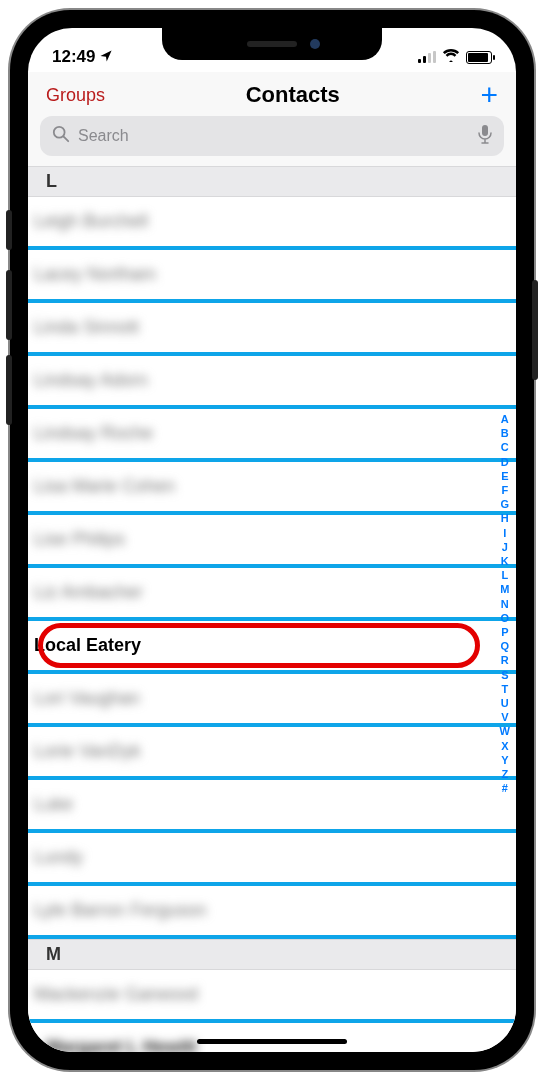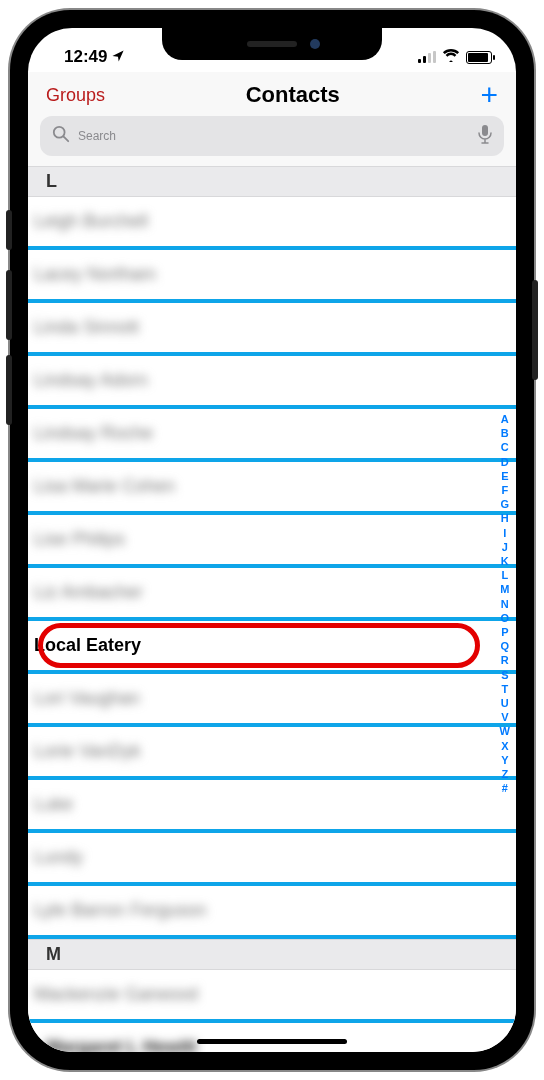--- a/index.html
+++ b/index.html
@@ -57,21 +57,21 @@
     .notch::before {
       content:"";
       width: 50px; height: 6px; background:#222; border-radius:3px;
     }
     .notch-cam {
       width:10px; height:10px; background:#223a5e; border-radius:50%; position:absolute; right:62px; top:11px;
     }
     .status-bar {
       position: absolute;
       top: 0;
-      left: 12px;
+      left: 0;
       right: 0;
       height: 44px;
       display: flex;
       justify-content: space-between;
       align-items: center;
       padding: 14px 24px 0;
       font-weight: 600;
       font-size: 17px;
       z-index: 5;
     }
@@ -109,21 +109,21 @@
     .search-inner {
       background:#e4e4e6;
       border-radius:12px;
       height:40px;
       display:flex;
       align-items:center;
       padding:0 12px;
       gap:8px;
     }
     .search-inner input {
-      flex:1; border:none; background:transparent; font-size:12px; color:#0f766e; outline:none;
+      flex:1; border:none; background:transparent; font-size:16px; color:#0f766e; outline:none;
     }
     .search-inner input::placeholder{color:#8a8a8e;}
     .search-icon{color:#8a8a8e;font-size:18px;}
     .mic-icon{color:#8a8a8e;font-size:18px;}
 
     .section-header {
       background:#eaeaec;
       padding: 4px 18px;
       font-weight:600;
       font-size:18px;

